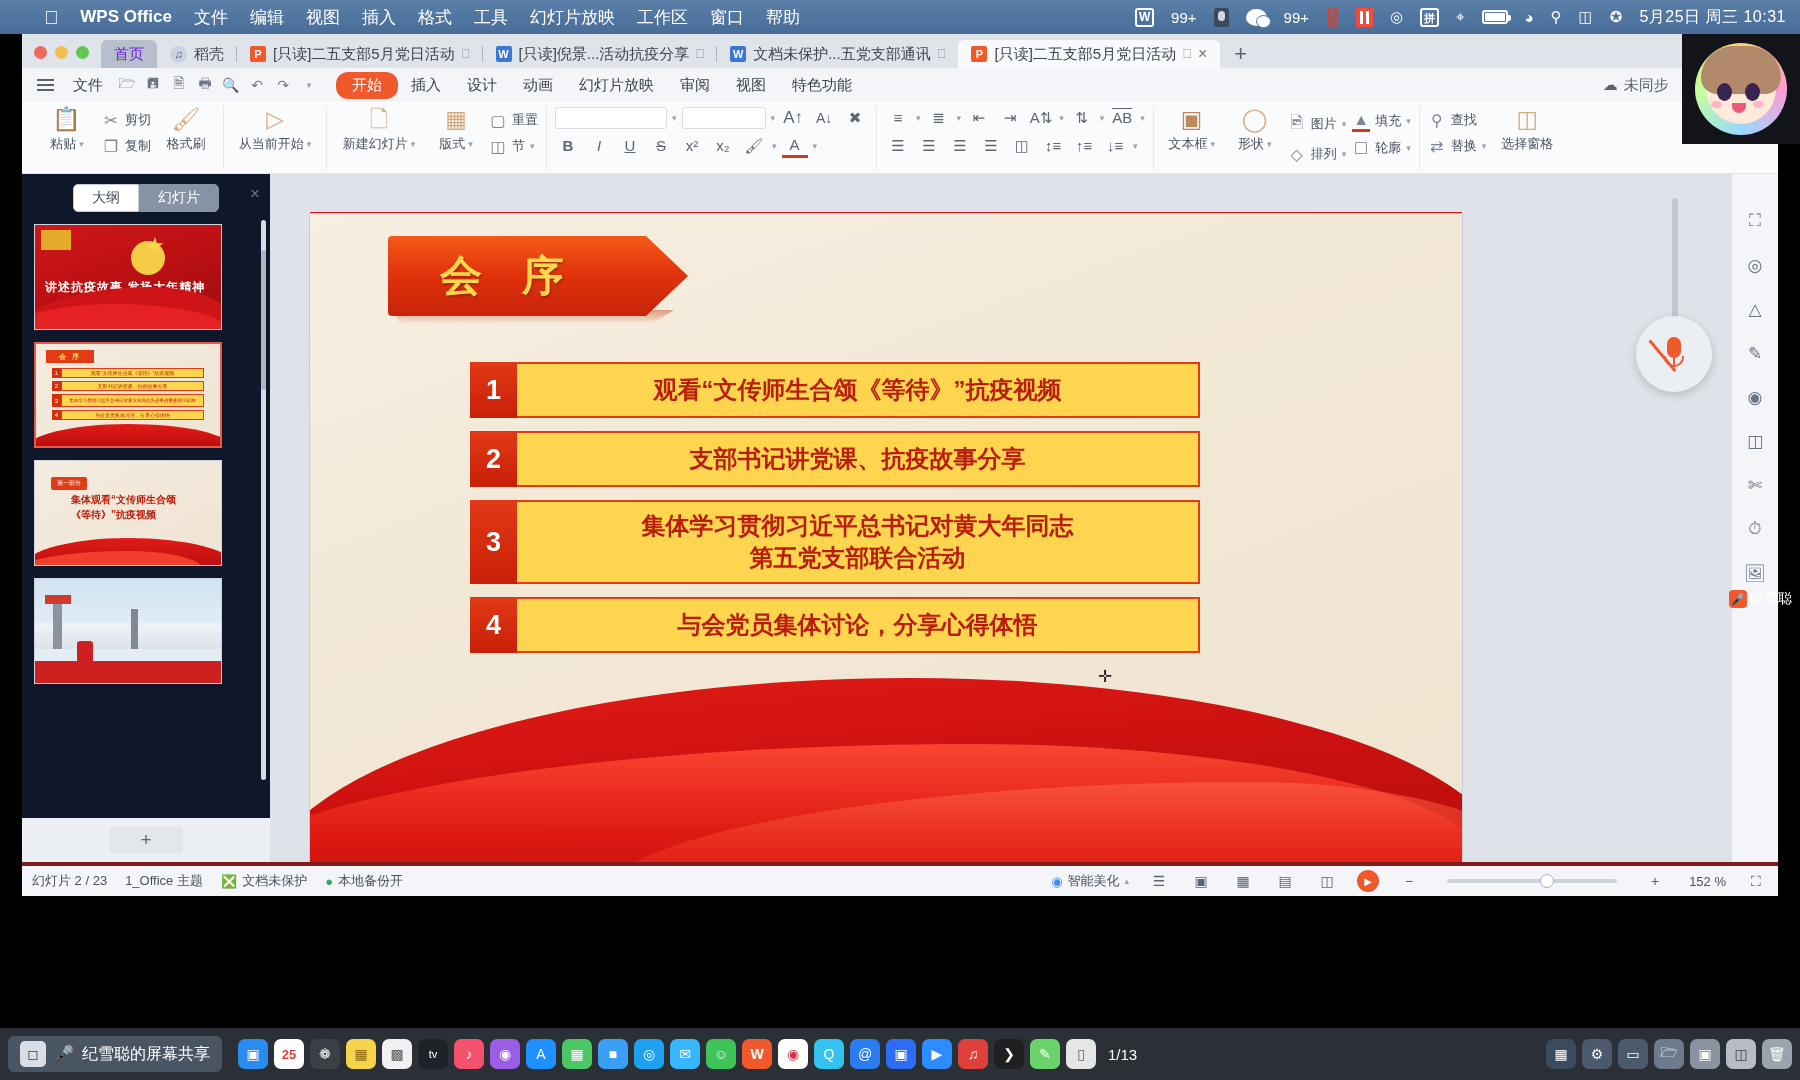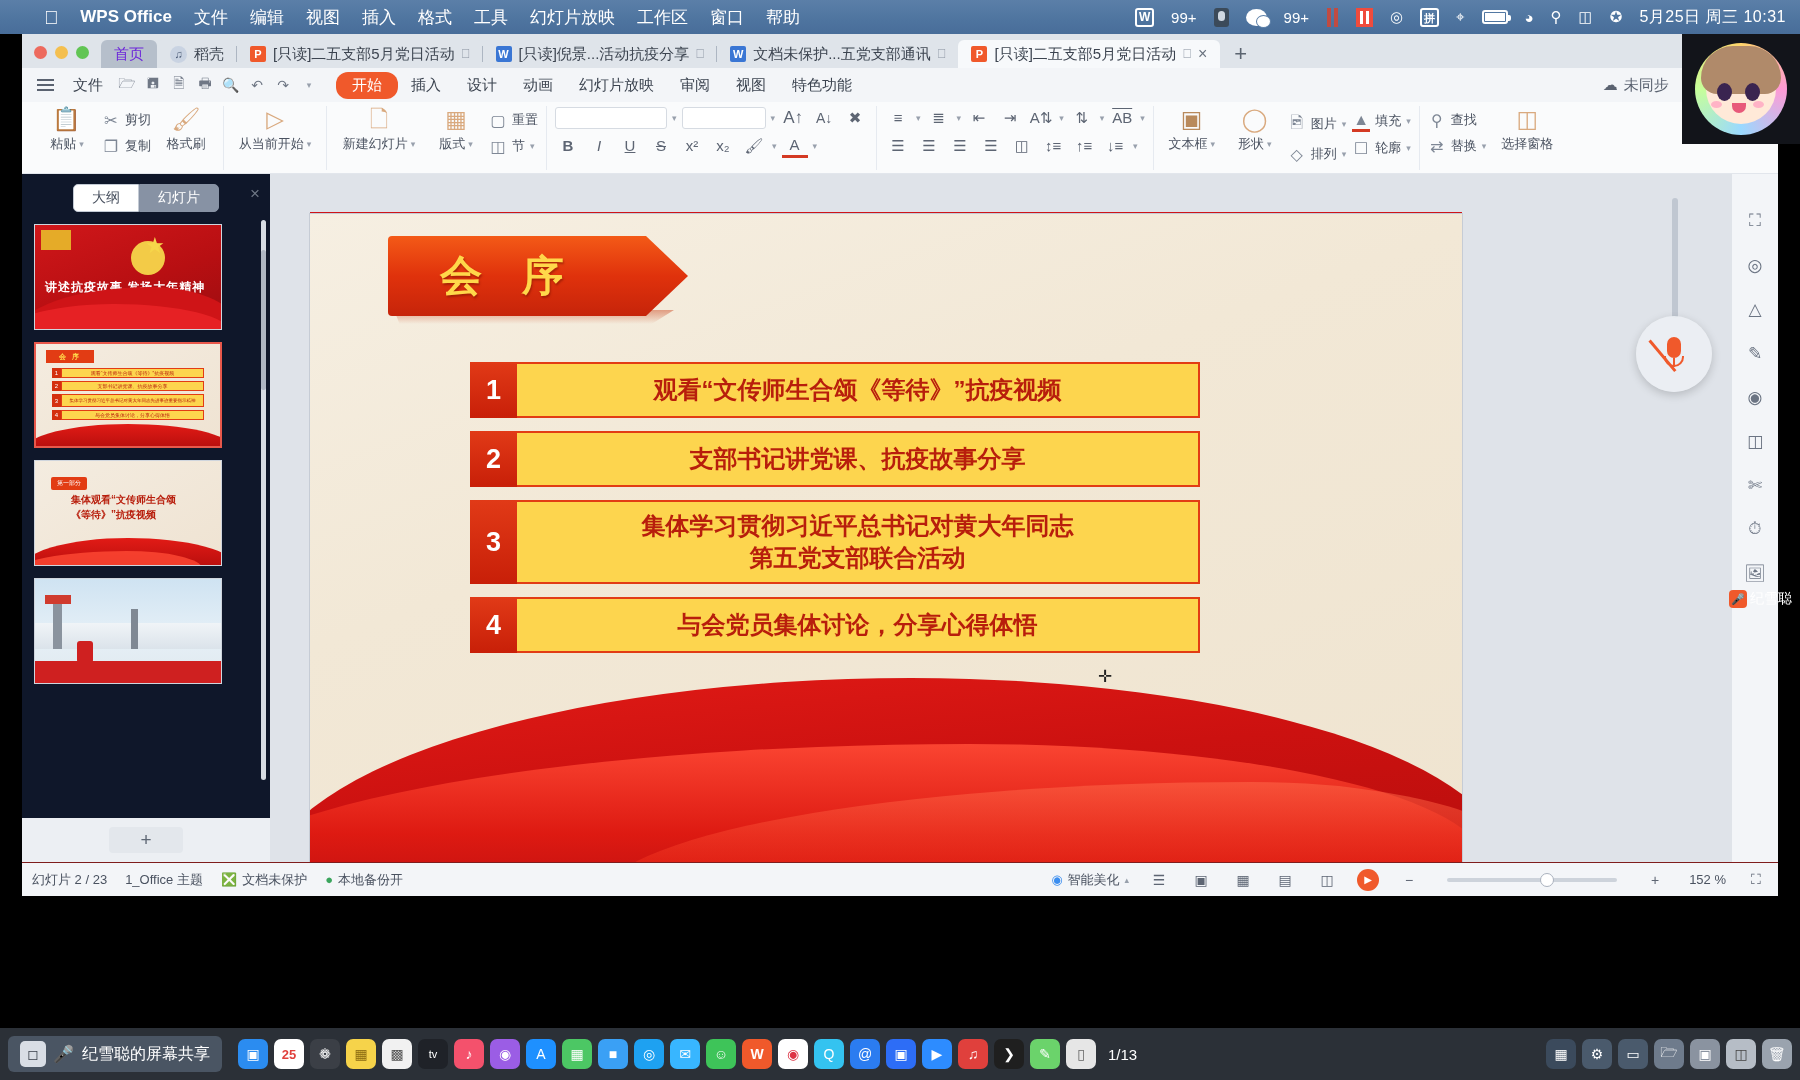--- a/index.html
+++ b/index.html
@@ -158,21 +158,21 @@
             background:rgba(236,239,243,.92); display:flex; align-items:center; justify-content:center;
             box-shadow:0 3px 10px rgba(0,0,0,.18);}
   .micfab .m { width:20px; height:34px; position:relative;}
   .micfab .m:before{content:"";position:absolute;left:3px;top:0;width:14px;height:21px;background:#f0592b;border-radius:7px;}
   .micfab .m:after{content:"";position:absolute;left:9px;top:21px;width:2px;height:9px;background:#f0592b;}
   .micfab .arc{position:absolute;left:0;bottom:4px;width:20px;height:11px;border:2px solid #f0592b;border-top:none;border-radius:0 0 11px 11px;}
   .micfab .slash{position:absolute;left:-3px;top:-1px;width:2.5px;height:40px;background:#f0592b;transform:rotate(-40deg);transform-origin:center;}
 
   
   .statusbar { position:absolute; left:0; bottom:0; width:1756px; height:34px; background:#f3f5f8;
-               display:flex; align-items:center; font-size:13px; color:#4a5260; padding:0 10px; gap:18px; border-top:1px solid #7f1d1d;}
+               display:flex; align-items:center; font-size:13px; color:#4a5260; padding:0 10px; gap:18px; border-top:4px solid #7f1d1d;}
   .statusbar .it { display:flex; align-items:center; gap:5px; white-space:nowrap;}
   .statusbar .sp { flex:1; }
   .vicon { width:24px; height:22px; display:flex; align-items:center; justify-content:center; color:#5d6573; font-size:14px;}
   .zoomslider { width:170px; height:4px; background:#cdd3db; border-radius:2px; position:relative; margin:0 8px;}
   .zoomslider i{ position:absolute; left:93px; top:-5px; width:14px; height:14px; border-radius:50%; background:#fff; border:1px solid #aab2be;}
   .playbtn { width:22px;height:22px;border-radius:50%;background:#f0592b;color:#fff;display:flex;align-items:center;justify-content:center;font-size:10px;}
 
   
   .webcam { position:absolute; right:0; top:34px; width:118px; height:110px; background:#12141a; overflow:hidden;}
   .webcam .face { position:absolute; left:50%; top:50%; transform:translate(-50%,-50%); width:92px; height:92px; border-radius:50%;

